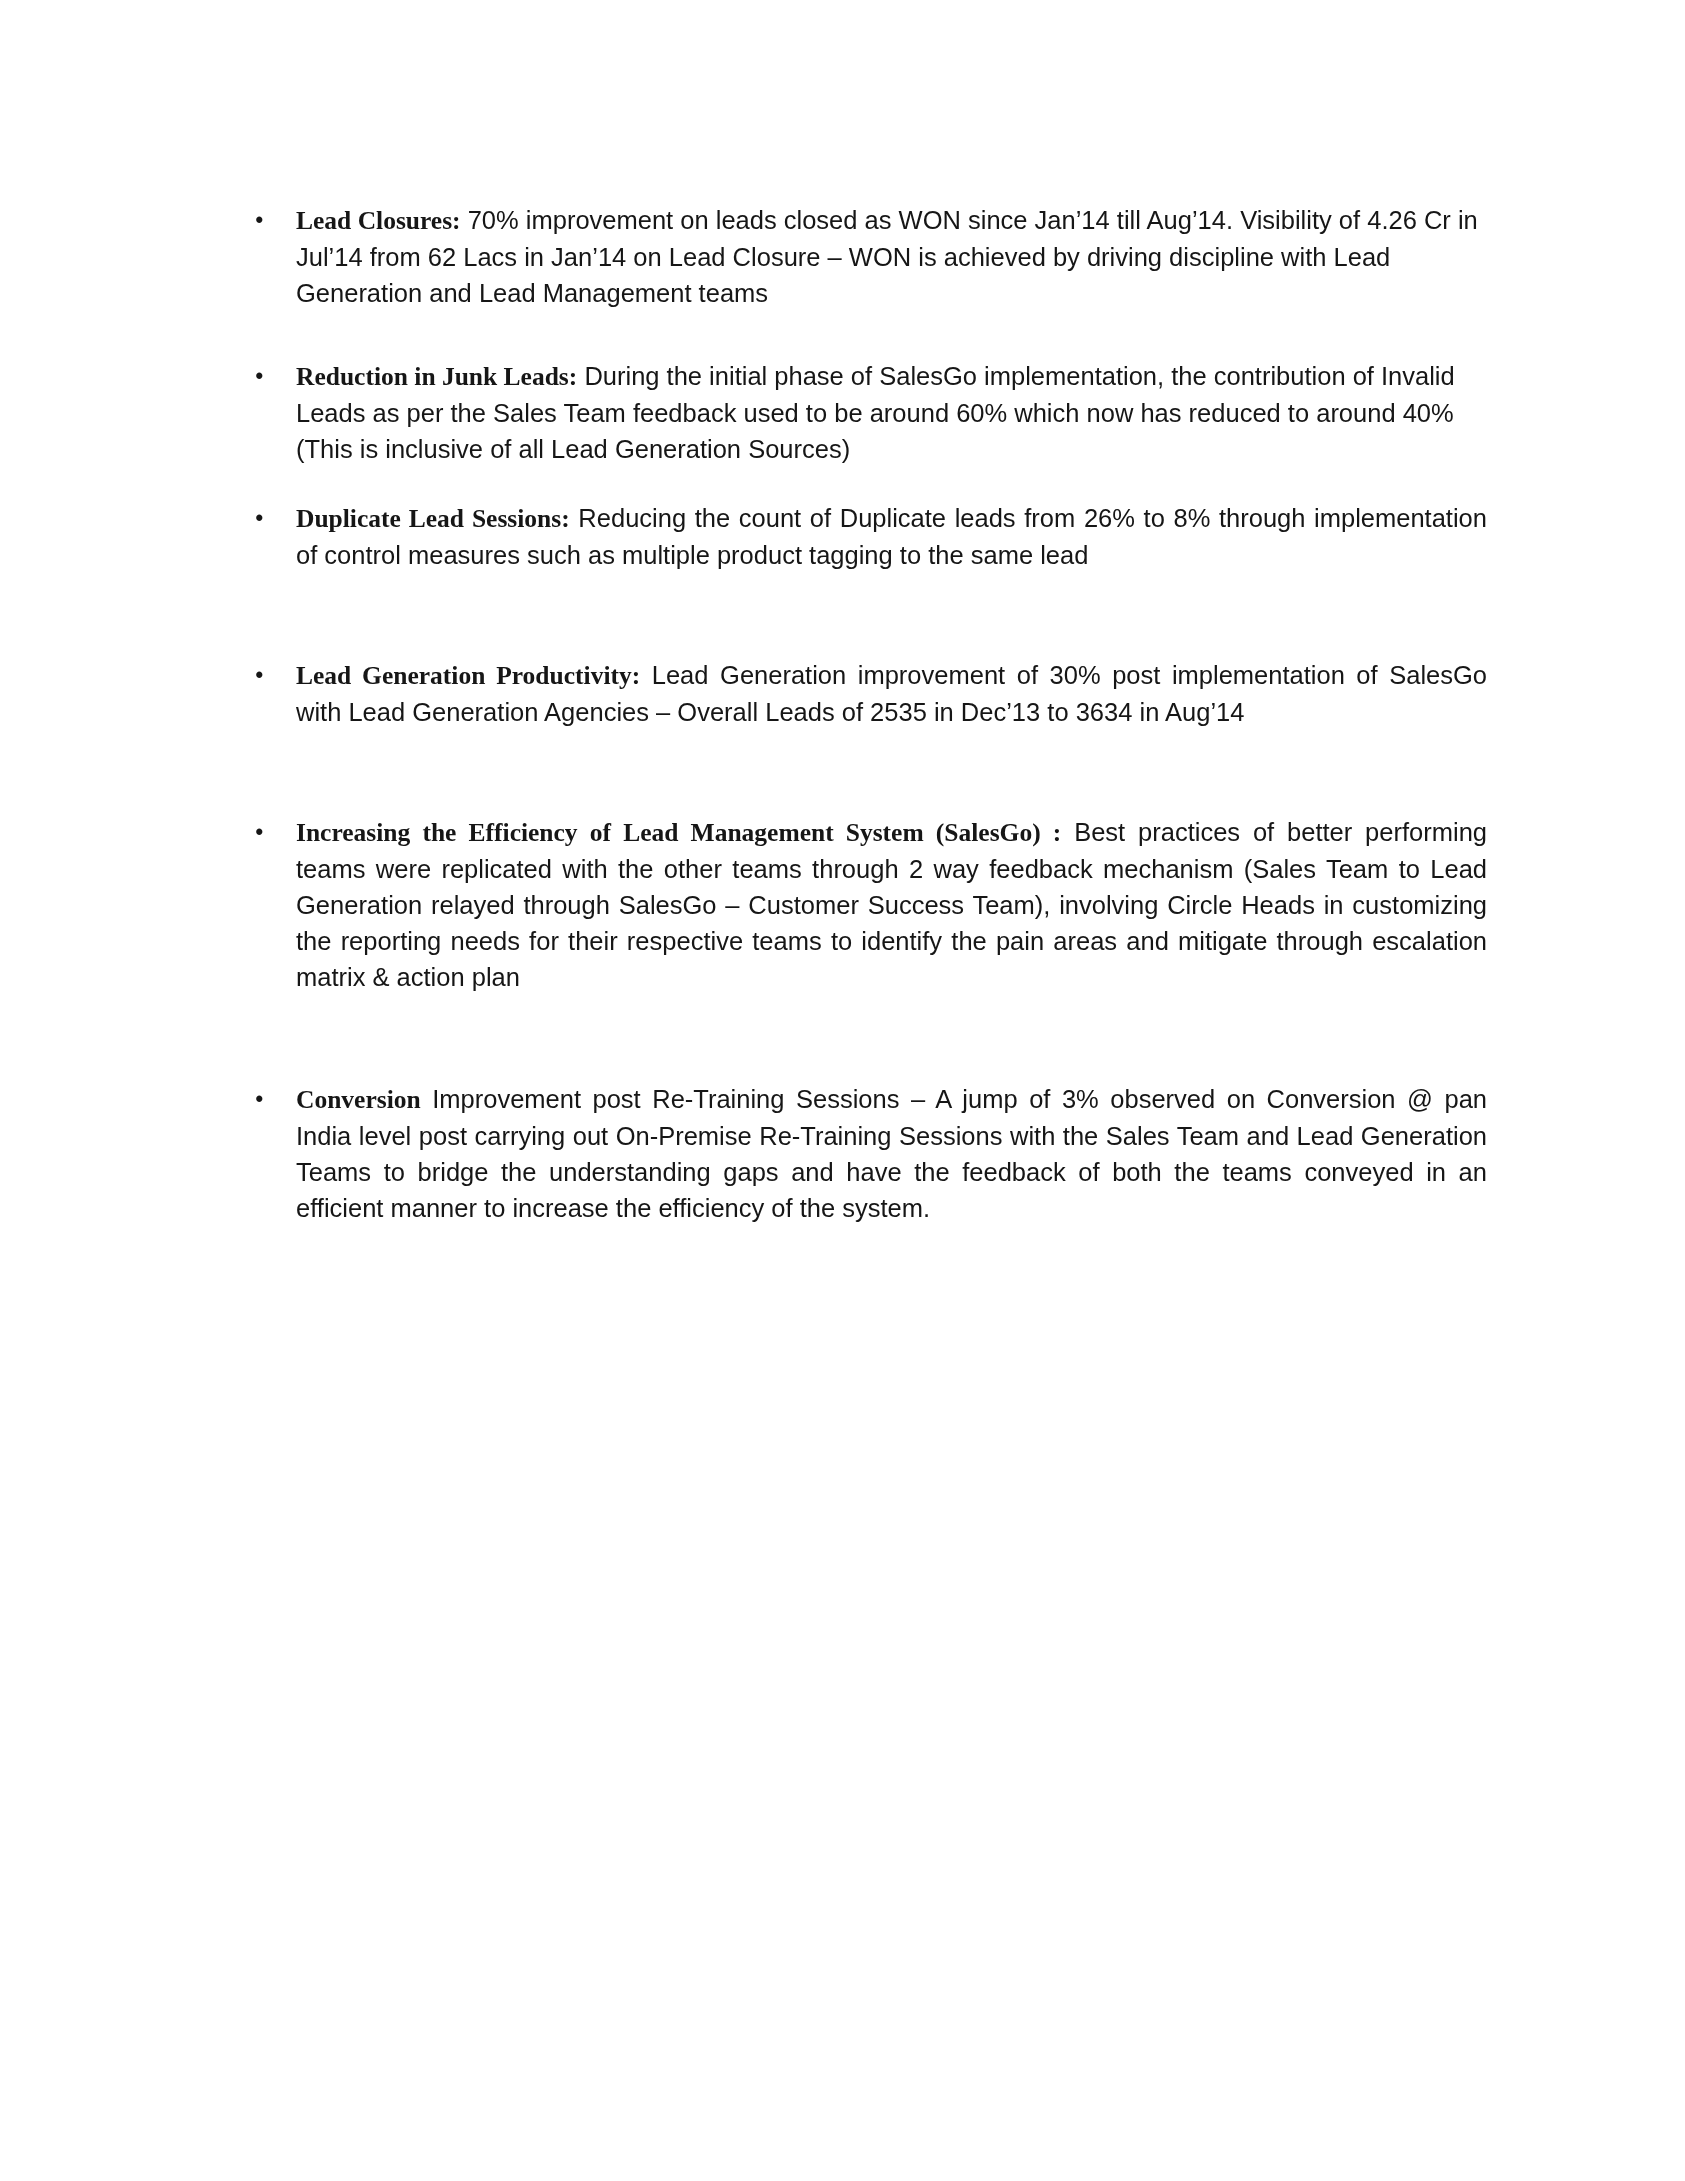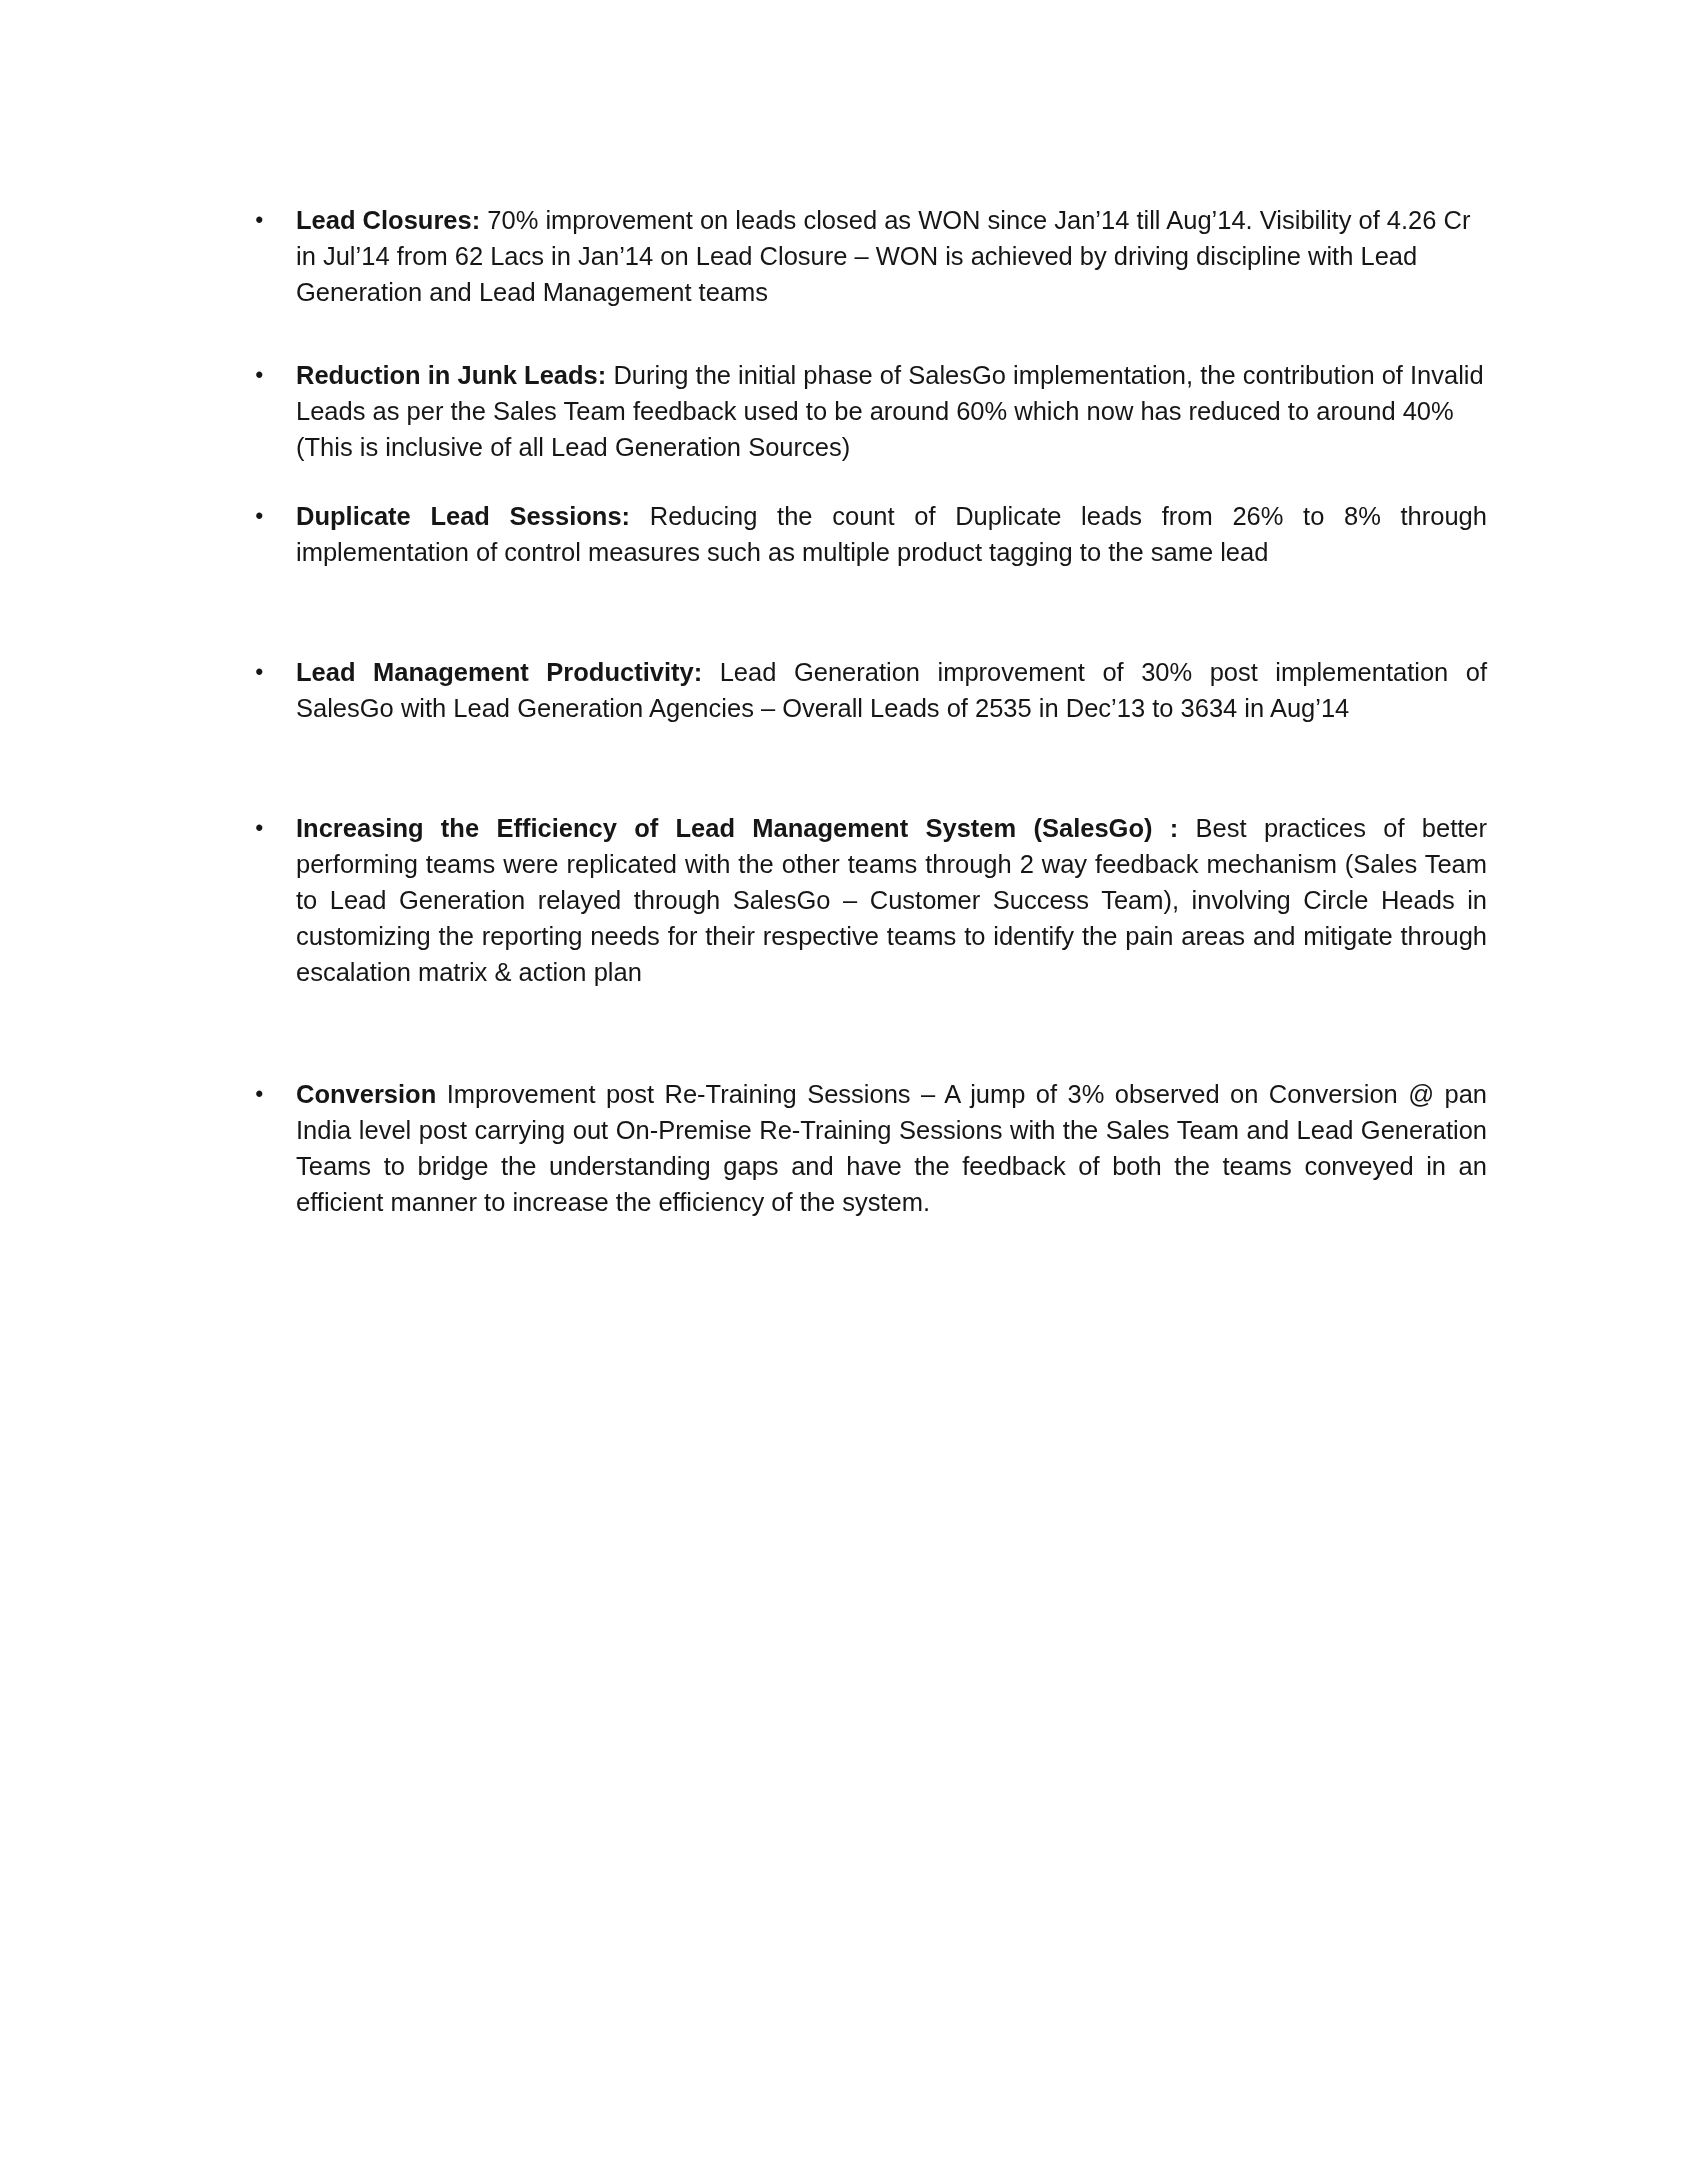--- a/index.html
+++ b/index.html
@@ -42,21 +42,21 @@
     width: 26px;
     line-height: 36px;
     font-size: 23px;
     text-align: left;
   }
   .bullet-text {
     margin: 0;
   }
   .align-left   { text-align: left; }
   .align-justify{ text-align: justify; }
-  .bullet-text strong { font-weight: bold; }
+  .bullet-text strong { font-weight: bold; font-family: Liberation Serif, serif; }
   .mt-54 { margin-top: 47px; }
   .mt-38 { margin-top: 33px; }
   .mt-96 { margin-top: 84px; }
   .mt-98 { margin-top: 86px; }
 </style>
 </head>
 <body>
 
 <main class="page">
   <ul class="bullet-list">
@@ -71,21 +71,21 @@
       <p class="bullet-text"><strong>Reduction in Junk Leads:</strong><span> During the initial phase of SalesGo implementation, the contribution of Invalid Leads as per the Sales Team feedback used to be around 60% which now has reduced to around 40% (This is inclusive of all Lead Generation Sources)</span></p>
     </li>
 
     <li class="bullet-item align-justify mt-38">
       <span class="bullet-marker">•</span>
       <p class="bullet-text"><strong>Duplicate Lead Sessions:</strong><span> Reducing the count of Duplicate leads from 26% to 8% through implementation of control measures such as multiple product tagging to the same lead</span></p>
     </li>
 
     <li class="bullet-item align-justify mt-96">
       <span class="bullet-marker">•</span>
-      <p class="bullet-text"><strong>Lead Management Productivity:</strong><span> Lead Generation improvement of 30% post implementation of SalesGo with Lead Generation Agencies – Overall Leads of 2535 in Dec’13 to 3634 in Aug’14</span></p>
+      <p class="bullet-text"><strong>Lead Generation Productivity:</strong><span> Lead Generation improvement of 30% post implementation of SalesGo with Lead Generation Agencies – Overall Leads of 2535 in Dec’13 to 3634 in Aug’14</span></p>
     </li>
 
     <li class="bullet-item align-justify mt-96">
       <span class="bullet-marker">•</span>
       <p class="bullet-text"><strong>Increasing the Efficiency of Lead Management System (SalesGo) :</strong><span> Best practices of better performing teams were replicated with the other teams through 2 way feedback mechanism (Sales Team to Lead Generation relayed through SalesGo – Customer Success Team), involving Circle Heads in customizing the reporting needs for their respective teams to identify the pain areas and mitigate through escalation matrix &amp; action plan</span></p>
     </li>
 
     <li class="bullet-item align-justify mt-98">
       <span class="bullet-marker">•</span>
       <p class="bullet-text"><strong>Conversion</strong><span> Improvement post Re-Training Sessions – A jump of 3% observed on Conversion @ pan India level post carrying out On-Premise Re-Training Sessions with the Sales Team and Lead Generation Teams to bridge the understanding gaps and have the feedback of both the teams conveyed in an efficient manner to increase the efficiency of the system.</span></p>

